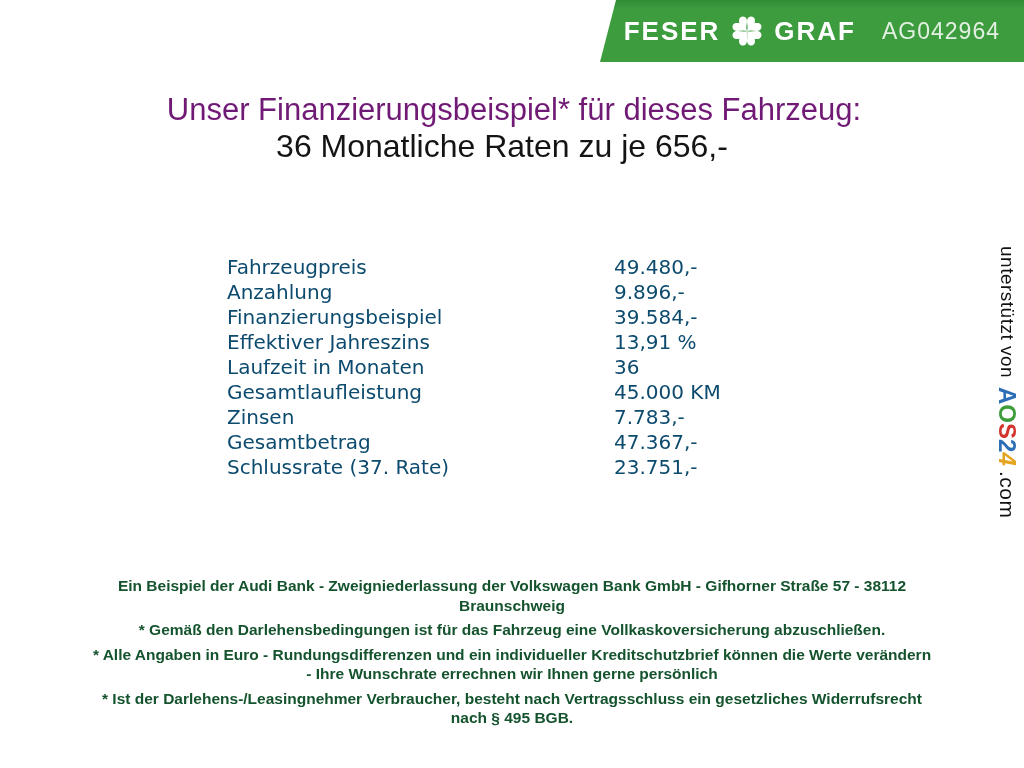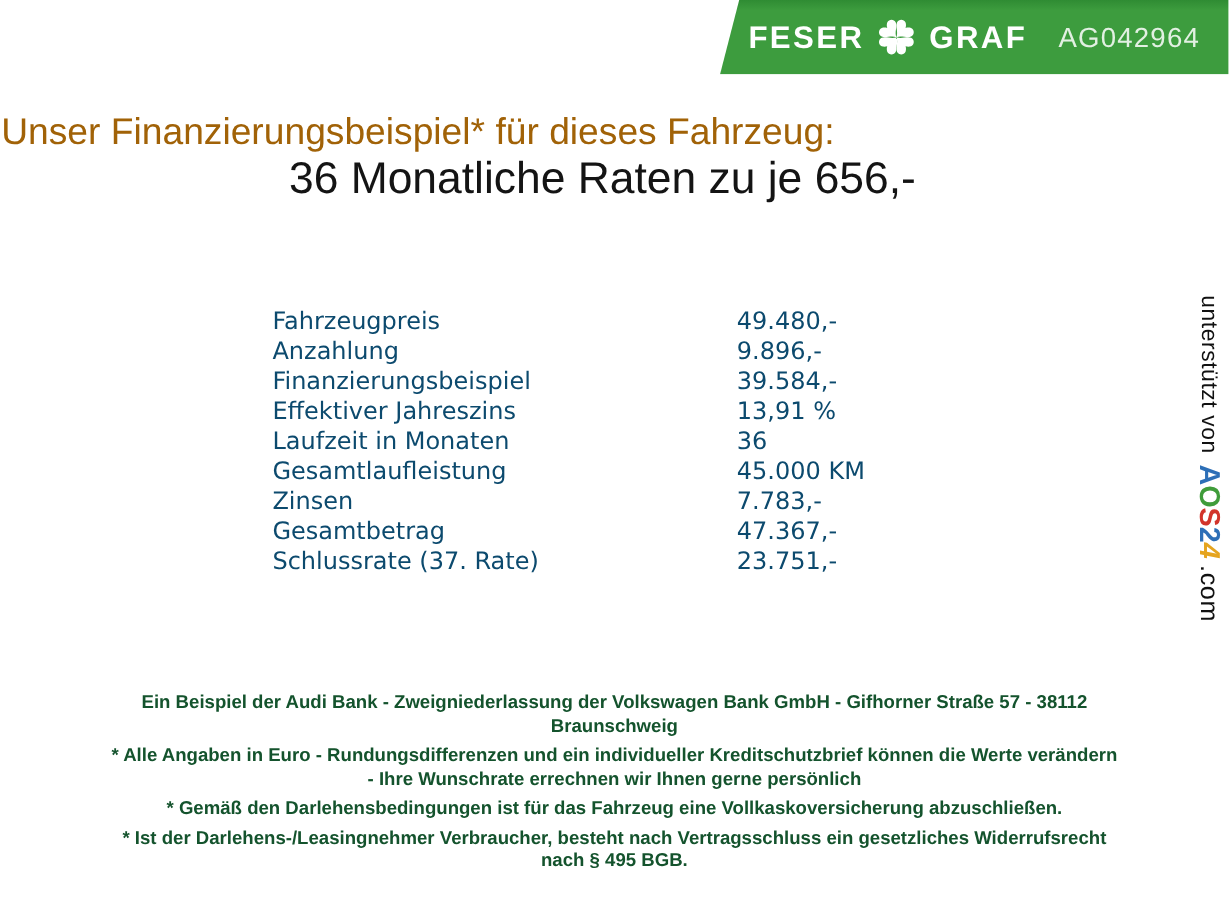--- a/index.html
+++ b/index.html
@@ -29,26 +29,26 @@
     line-height:1;
   }
   .clover{width:36px;height:36px;margin:0 9px;display:block;}
   .vehicle-id{
     color:rgba(255,255,255,0.85);font-weight:400;font-size:23px;
     letter-spacing:1px;margin-left:26px;line-height:1;
   }
 
   
   .headline-1{
-    position:absolute;top:94px;left:1px;width:1004px;text-align:left;
-    font-size:31px;line-height:1;color:#a16207;white-space:nowrap;
+    position:absolute;top:94px;left:12px;width:1004px;text-align:center;
+    font-size:31px;line-height:1;color:#701a75;white-space:nowrap;
   }
   .headline-2{
     position:absolute;top:130px;left:0;width:1004px;text-align:center;
-    font-size:37px;line-height:1;color:#141414;white-space:nowrap;
+    font-size:32px;line-height:1;color:#141414;white-space:nowrap;
   }
 
   
   .finance-table{
     position:absolute;top:255px;left:227px;
     font-family:"DejaVu Sans",sans-serif;
     font-size:20px;line-height:25px;color:#0c4a6e;
   }
   .ft-row{display:flex;white-space:nowrap;}
   .ft-label{width:387px;}
@@ -155,25 +155,25 @@
   <aside class="supporter">
     <span>unterstützt von</span><span class="aos"><span class="aos-a">A</span><span class="aos-o">O</span><span class="aos-s">S</span><span class="aos-2">2</span><span class="aos-4">4</span></span><span class="aos-com">.com</span>
   </aside>
 
   <footer class="legal">
     <div class="par">
       <div class="f-line">Ein Beispiel der Audi Bank - Zweigniederlassung der Volkswagen Bank GmbH - Gifhorner Straße 57 - 38112</div>
       <div class="f-line">Braunschweig</div>
     </div>
     <div class="par">
+      <div class="f-line">* Gemäß den Darlehensbedingungen ist für das Fahrzeug eine Vollkaskoversicherung abzuschließen.</div>
+    </div>
+    <div class="par">
       <div class="f-line">* Alle Angaben in Euro - Rundungsdifferenzen und ein individueller Kreditschutzbrief können die Werte verändern</div>
       <div class="f-line">- Ihre Wunschrate errechnen wir Ihnen gerne persönlich</div>
-    </div>
-    <div class="par">
-      <div class="f-line">* Gemäß den Darlehensbedingungen ist für das Fahrzeug eine Vollkaskoversicherung abzuschließen.</div>
     </div>
     <div class="par">
       <div class="f-line">* Ist der Darlehens-/Leasingnehmer Verbraucher, besteht nach Vertragsschluss ein gesetzliches Widerrufsrecht</div>
       <div class="f-line">nach § 495 BGB.</div>
     </div>
   </footer>
 
 </div>
 
 </body></html>

